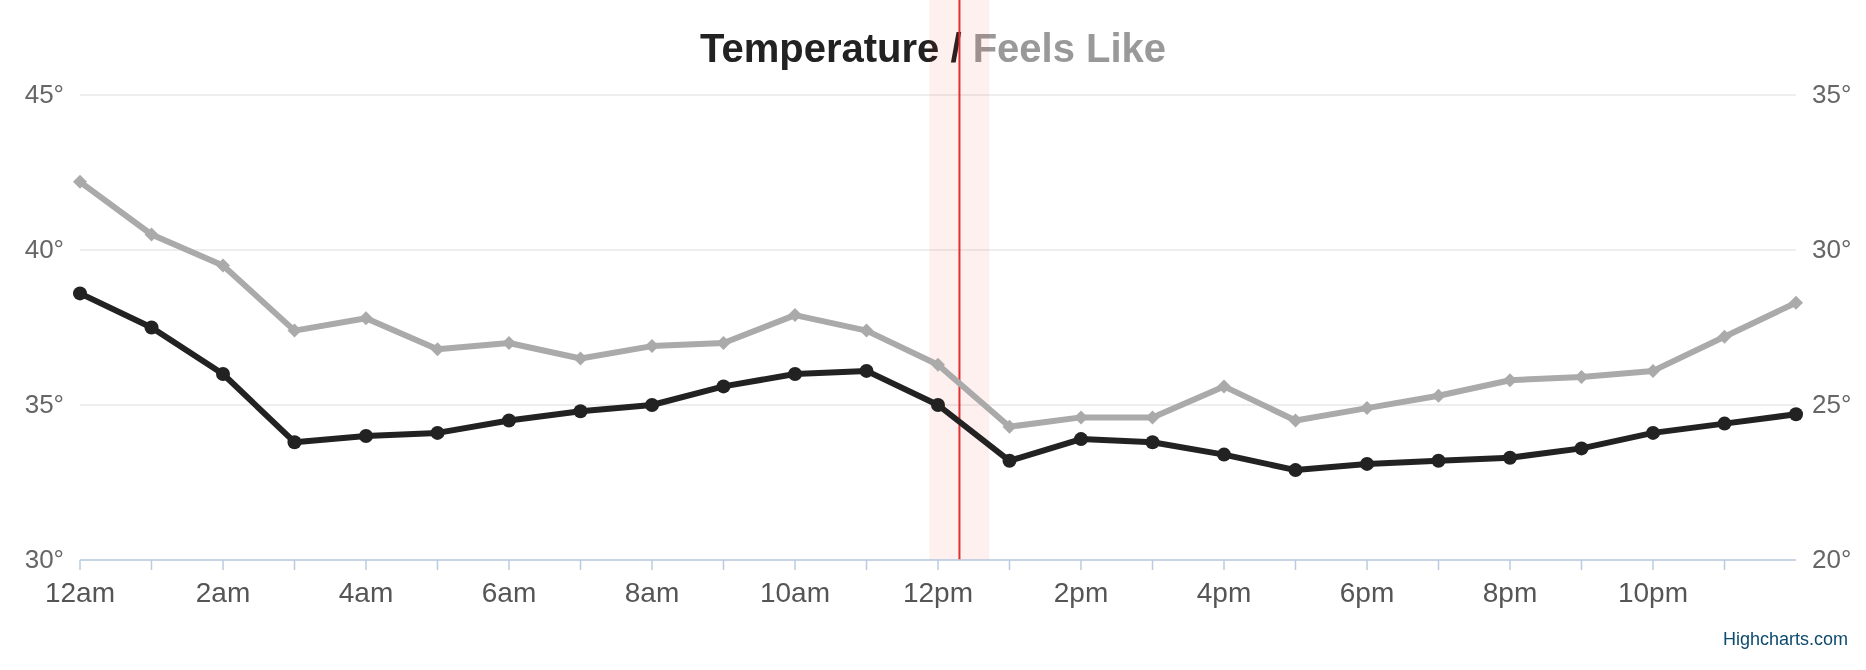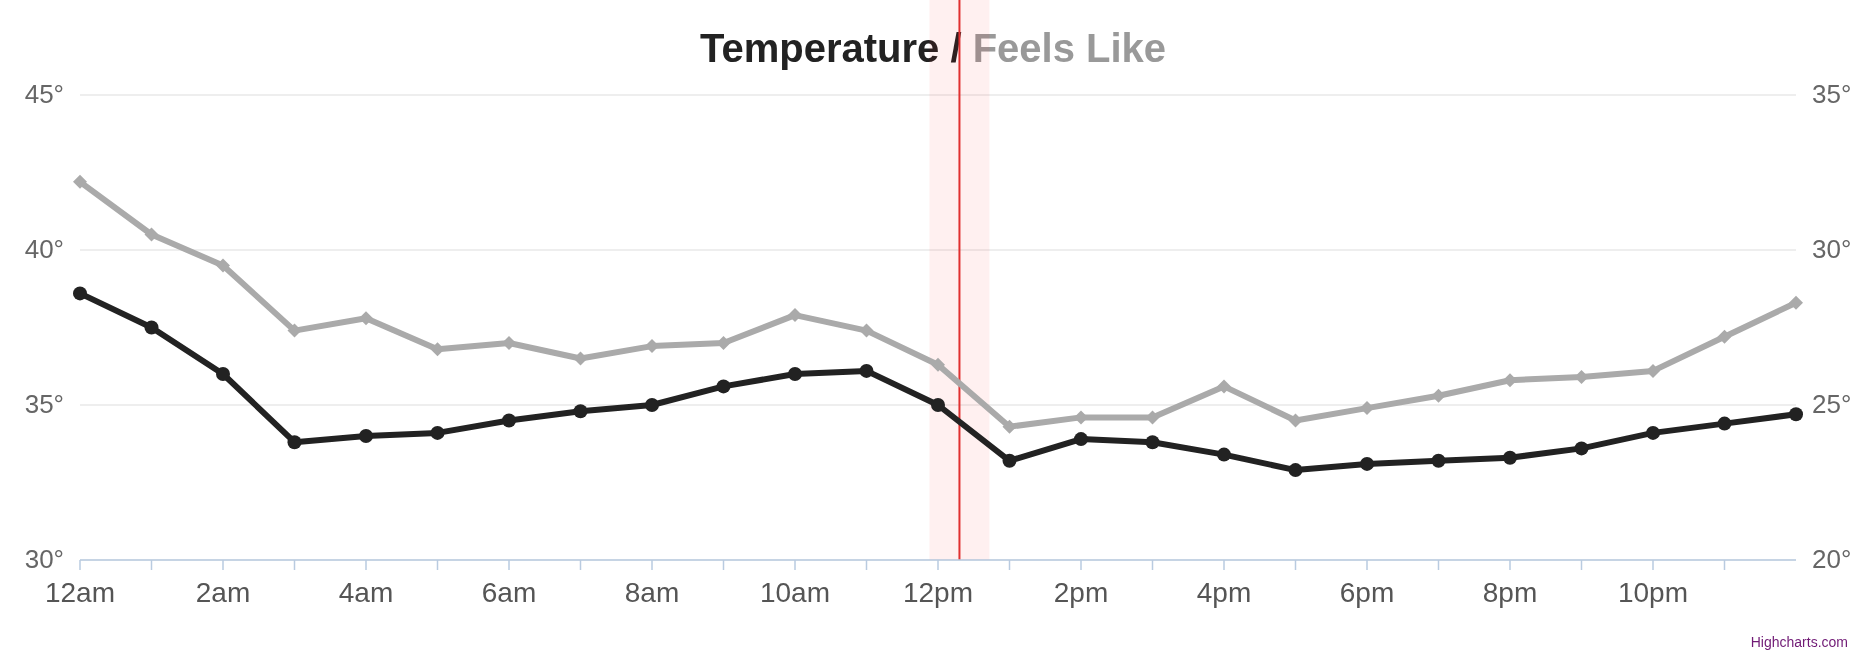--- a/index.html
+++ b/index.html
@@ -1,21 +1,21 @@
 <!DOCTYPE html>
 <html><head>
 <meta charset="utf-8">
 <style>
   html,body{margin:0;padding:0;background:#fff;font-family:"Lucida Grande","Lucida Sans Unicode",Arial,Helvetica,sans-serif;}
   .chart-wrap{position:relative;width:1866px;height:670px;background:#fff;}
   .title{position:absolute;left:0;right:0;top:26px;text-align:center;font-size:40px;font-weight:600;}
   .title .t1{color:#222;}
   .title .slash{color:#222;}
   .title .t2{color:#999;}
-  .credits{position:absolute;right:18px;bottom:20px;font-size:14px;color:#701a75;}
+  .credits{position:absolute;right:18px;bottom:20px;font-size:18px;color:#0c4a6e;}
   svg{position:absolute;left:0;top:0;}
   .ytick-l,.ytick-r{font-size:26px;fill:#666;}
   .xtick{font-size:28px;fill:#555;}
 </style>
 </head>
 <body>
 
 <div class="chart-wrap">
   <div class="title">
     <span class="t1">Temperature</span><span class="slash"> / </span><span class="t2">Feels Like</span>

